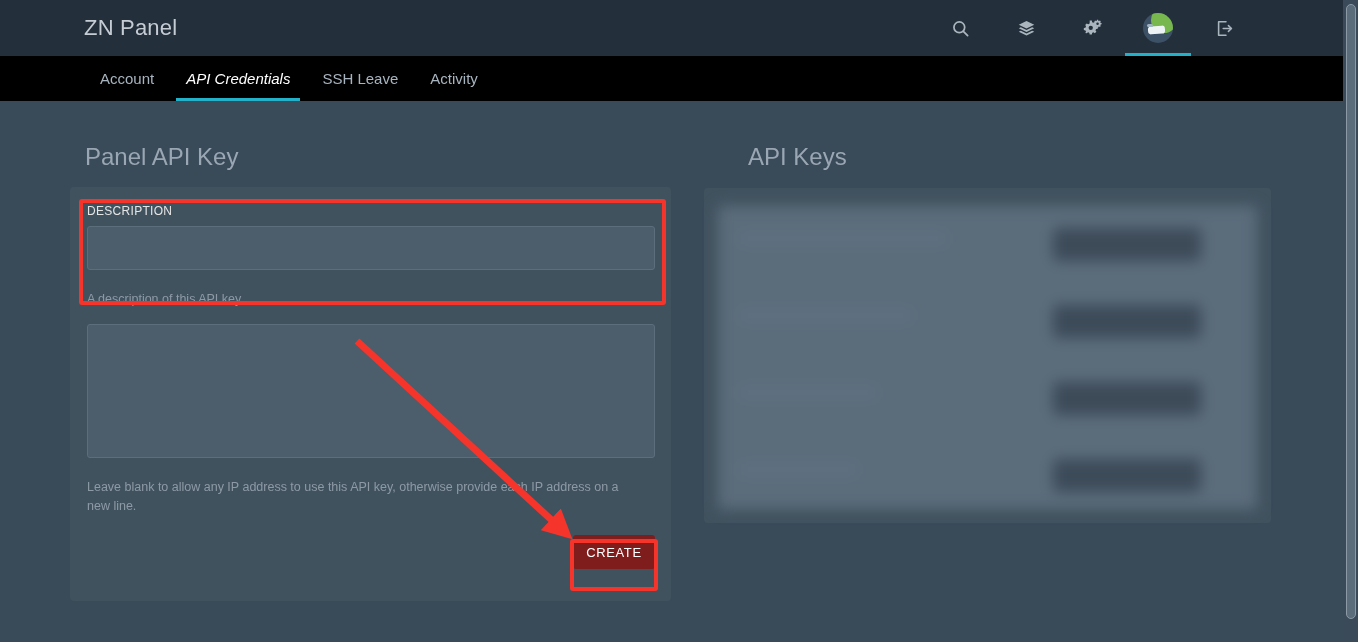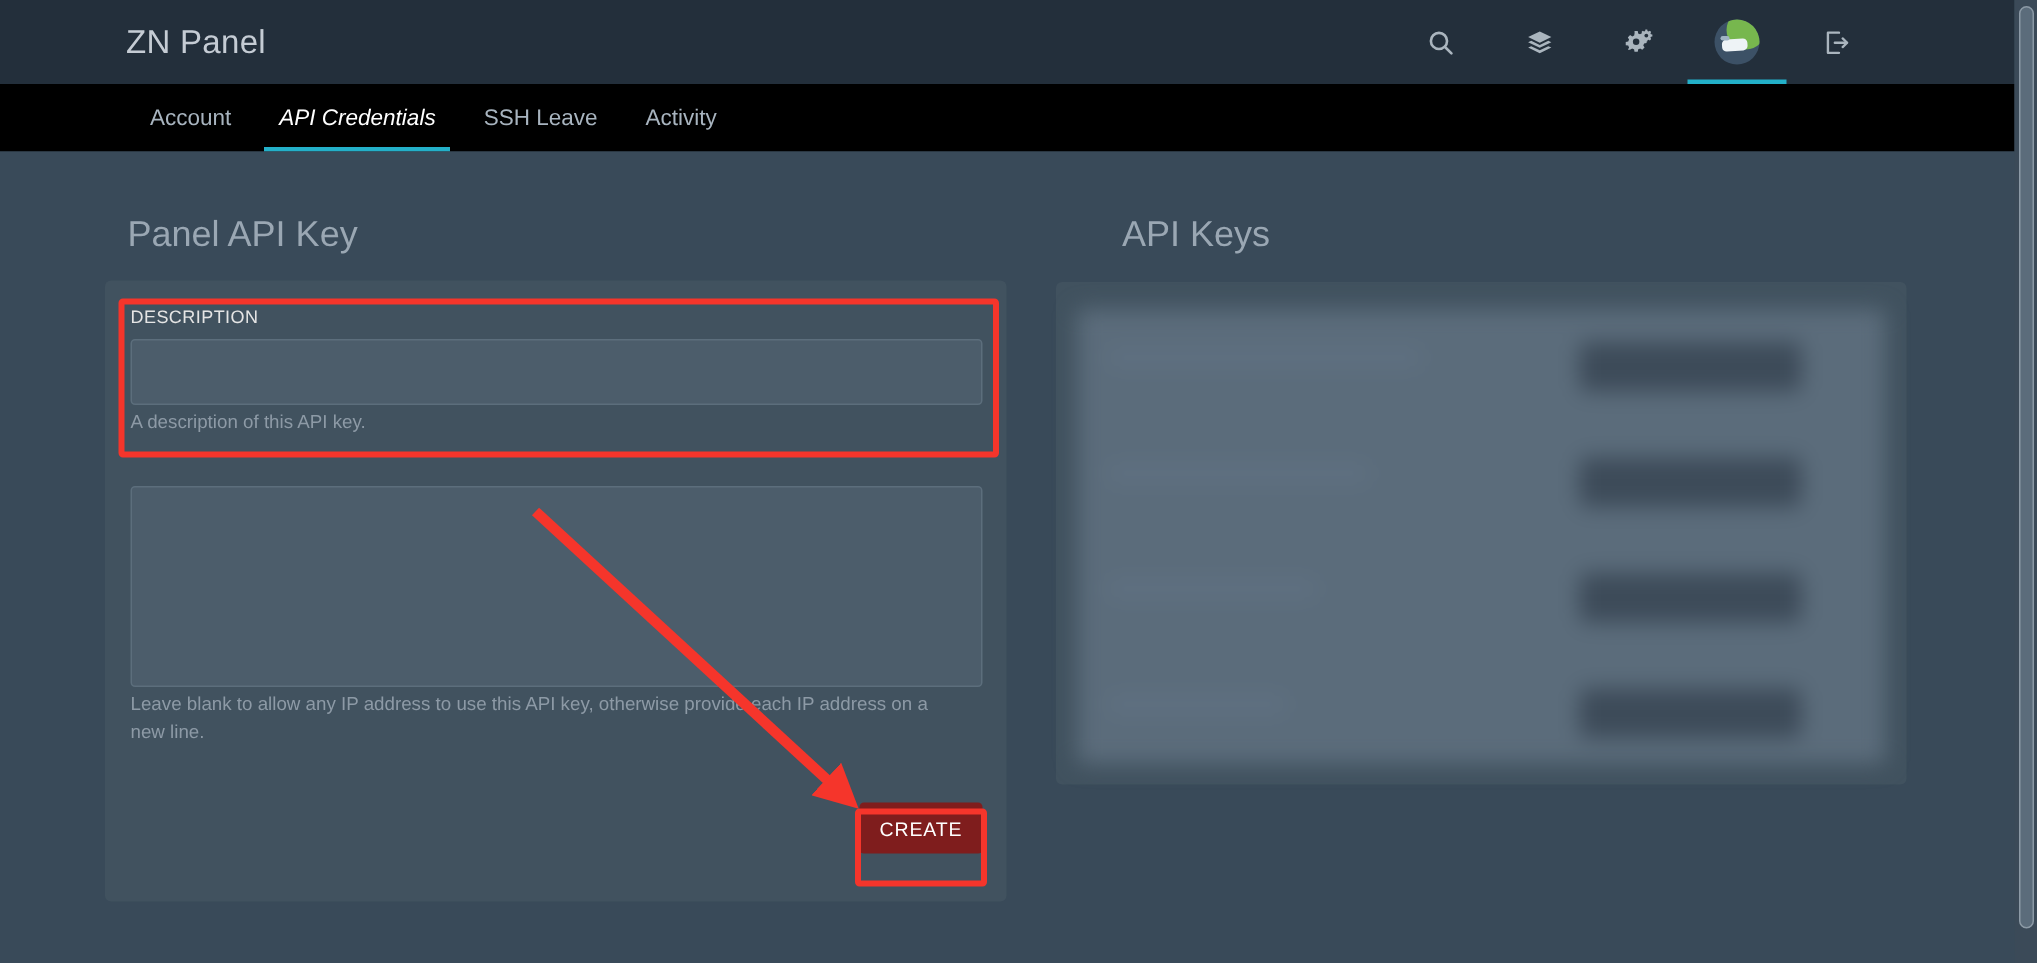--- a/index.html
+++ b/index.html
@@ -187,21 +187,21 @@
     border: 1px solid #5c6e7c;
     border-radius: 3px;
     color: #e3e9ee;
     font-size: 14px;
     font-family: "Liberation Sans", sans-serif;
     padding: 8px 10px;
     resize: none;
     outline: none;
   }
   .help-text {
-    margin-top: 2px;
+    margin-top: 20px;
     font-size: 12.5px;
     line-height: 1.55;
     color: #8d9aa6;
     width: 556px;
   }
 
   .btn-row {
     position: absolute;
     left: 17px; top: 348px;
     width: 568px;

